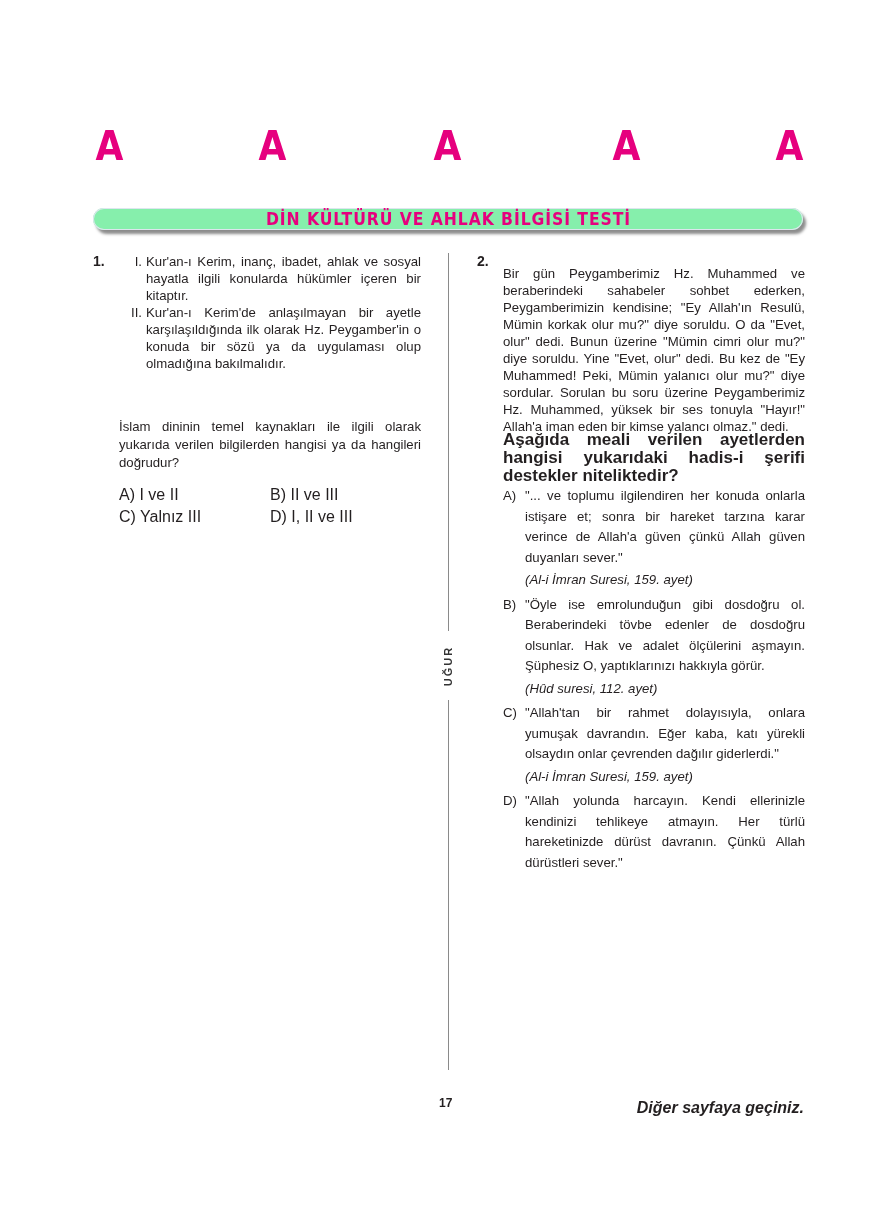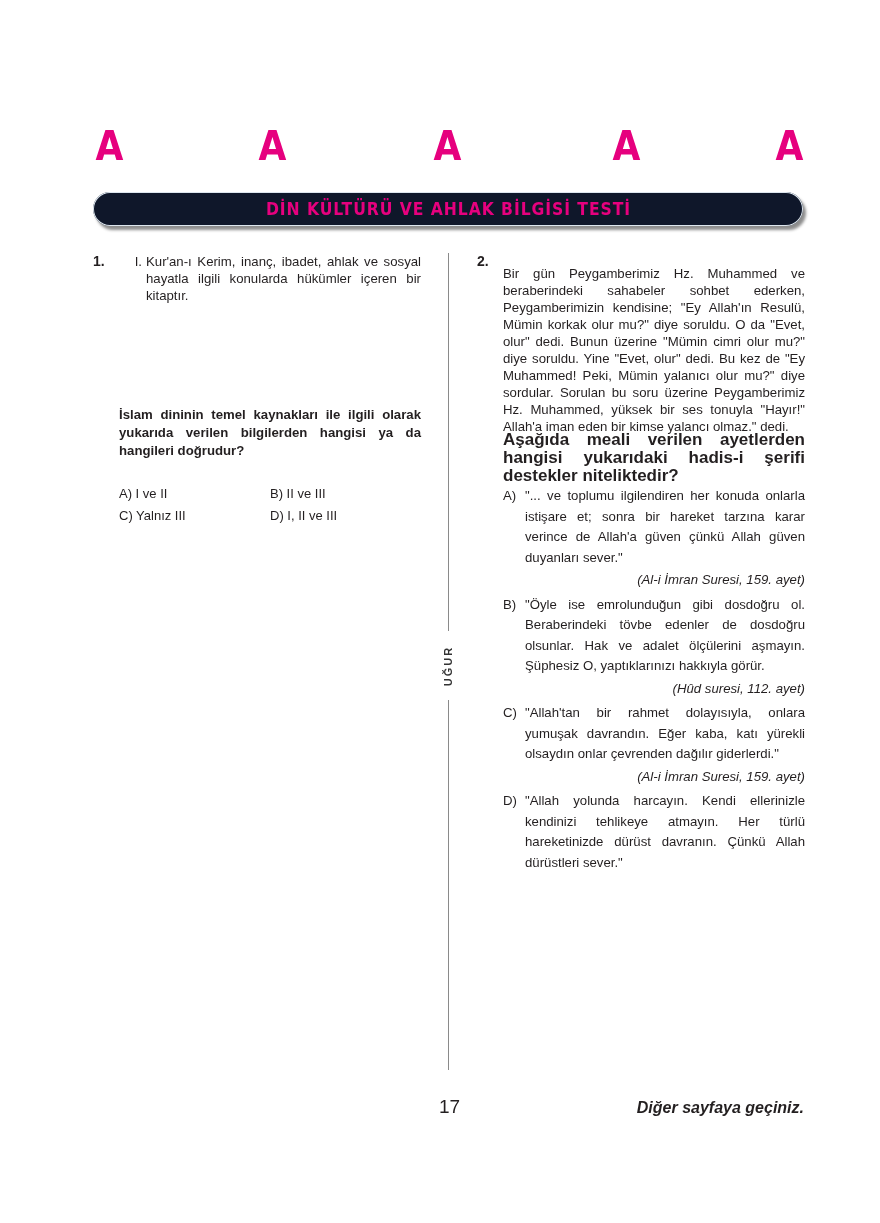--- a/index.html
+++ b/index.html
@@ -6,22 +6,22 @@
   body {
     width: 880px; height: 1223px; background: #ffffff; position: relative;
     font-family: "Liberation Sans", sans-serif; color: #231f20; overflow: hidden;
   }
   .booklet-letters { position: absolute; top: 122px; left: 0; width: 880px; height: 50px; }
   .booklet-letter {
     position: absolute; top: 0; font-family: "DejaVu Sans", sans-serif; font-weight: bold;
     font-size: 40px; color: #e6007e; line-height: 48px; transform: scaleX(0.9);
   }
   .banner {
-    position: absolute; left: 93px; top: 192px; width: 710px; height: 34px;
-    background: #0f172a; border-radius: 19px;
+    position: absolute; left: 93px; top: 208px; width: 710px; height: 22px;
+    background: #86efac; border-radius: 19px;
     box-shadow: 3px 4px 3px rgba(0,0,0,0.45), inset 0 0 0 1px #dde6ee;
     display: flex; align-items: center; justify-content: center;
   }
   .banner-title {
     font-family: "DejaVu Sans", sans-serif; font-weight: bold; color: #e6007e;
     font-size: 17px; letter-spacing: 1px; transform: scaleX(0.92);
   }
   .divider { position: absolute; left: 448px; width: 1px; background: #8a8a8a; }
   .divider-top { top: 253px; height: 378px; }
   .divider-bottom { top: 700px; height: 370px; }
@@ -35,39 +35,39 @@
   }
   .qnum { position: absolute; font-weight: bold; font-size: 14px; }
   .text { font-size: 13.2px; line-height: 17px; text-align: justify; }
   .q1 { position: absolute; left: 93px; top: 253px; width: 327px; }
   .q1 .qnum { left: 0; top: 0; }
   .roman-list { position: absolute; left: 24px; top: 0; width: 304px; }
   .roman-item { display: flex; margin-bottom: 0; }
   .roman-num { width: 25px; text-align: right; padding-right: 4px; flex: none; }
   .roman-text { flex: 1; }
   .q1-stem {
-    position: absolute; left: 26px; top: 153px; width: 302px;
-    font-weight: bold; font-size: 13.2px; line-height: 18px; text-align: justify;
+    position: absolute; left: 26px; top: 165px; width: 302px;
+    font-weight: normal; font-size: 13.2px; line-height: 18px; text-align: justify;
   }
   .q1-options { position: absolute; left: 26px; top: 233px; width: 302px; }
-  .opt-row { display: flex; height: 22px; font-size: 13px; }
+  .opt-row { display: flex; height: 22px; font-size: 16px; }
   .opt-cell { width: 170px; }
   .q2 { position: absolute; left: 477px; top: 253px; width: 327px; }
   .q2 .qnum { left: 0; top: 0; }
   .q2-passage { position: absolute; left: 26px; top: 12px; width: 302px; }
   .q2-stem {
     position: absolute; left: 26px; top: 178px; width: 302px;
     font-weight: bold; font-size: 17px; line-height: 18px; text-align: justify;
   }
   .q2-options { position: absolute; left: 26px; top: 233px; width: 302px; }
   .q2-opt { display: flex; font-size: 13.2px; line-height: 20.5px; }
   .q2-opt-letter { width: 22px; flex: none; }
   .q2-opt-body { flex: 1; text-align: justify; }
-  .source { text-align: right; font-style: italic; margin-top: 2px; margin-bottom: 4px; }
-  .page-number { position: absolute; left: 439px; top: 1096px; font-weight: normal; font-size: 19px; }
+  .source { text-align: left; font-style: italic; margin-top: 2px; margin-bottom: 4px; }
+  .page-number { position: absolute; left: 439px; top: 1096px; font-weight: bold; font-size: 12px; }
   .next-page { position: absolute; right: 76px; top: 1099px; font-weight: bold; font-style: italic; font-size: 16px; }
 </style>
 </head>
 <body>
 
 <div class="booklet-letters">
   <span class="booklet-letter" style="left:94px">A</span>
   <span class="booklet-letter" style="left:257px">A</span>
   <span class="booklet-letter" style="left:432px">A</span>
   <span class="booklet-letter" style="left:611px">A</span>
@@ -83,20 +83,24 @@
   <span>UĞUR</span>
 </div>
 <div class="divider divider-bottom"></div>
 
 <div class="q1">
   <span class="qnum">1.</span>
   <div class="roman-list">
     <div class="roman-item text">
       <span class="roman-num">I.</span>
       <span class="roman-text">Kur'an-ı Kerim, inanç, ibadet, ahlak ve sosyal hayatla ilgili konularda hükümler içeren bir kitaptır.</span>
+    </div>
+    <div class="roman-item text">
+      <span class="roman-num">II.</span>
+      <span class="roman-text">Kur'an-ı Kerim'de anlaşılmayan bir ayetle karşılaşıldığında ilk olarak Hz. Peygamber'in o konuda bir sözü ya da uygulaması olup olmadığına bakılmalıdır.</span>
     </div>
   </div>
   <div class="q1-stem">İslam dininin temel kaynakları ile ilgili olarak yukarıda verilen bilgilerden hangisi ya da hangileri doğrudur?</div>
   <div class="q1-options">
     <div class="opt-row">
       <span class="opt-cell">A) I ve II</span>
       <span class="opt-cell">B) II ve III</span>
     </div>
     <div class="opt-row">
       <span class="opt-cell">C) Yalnız III</span>

